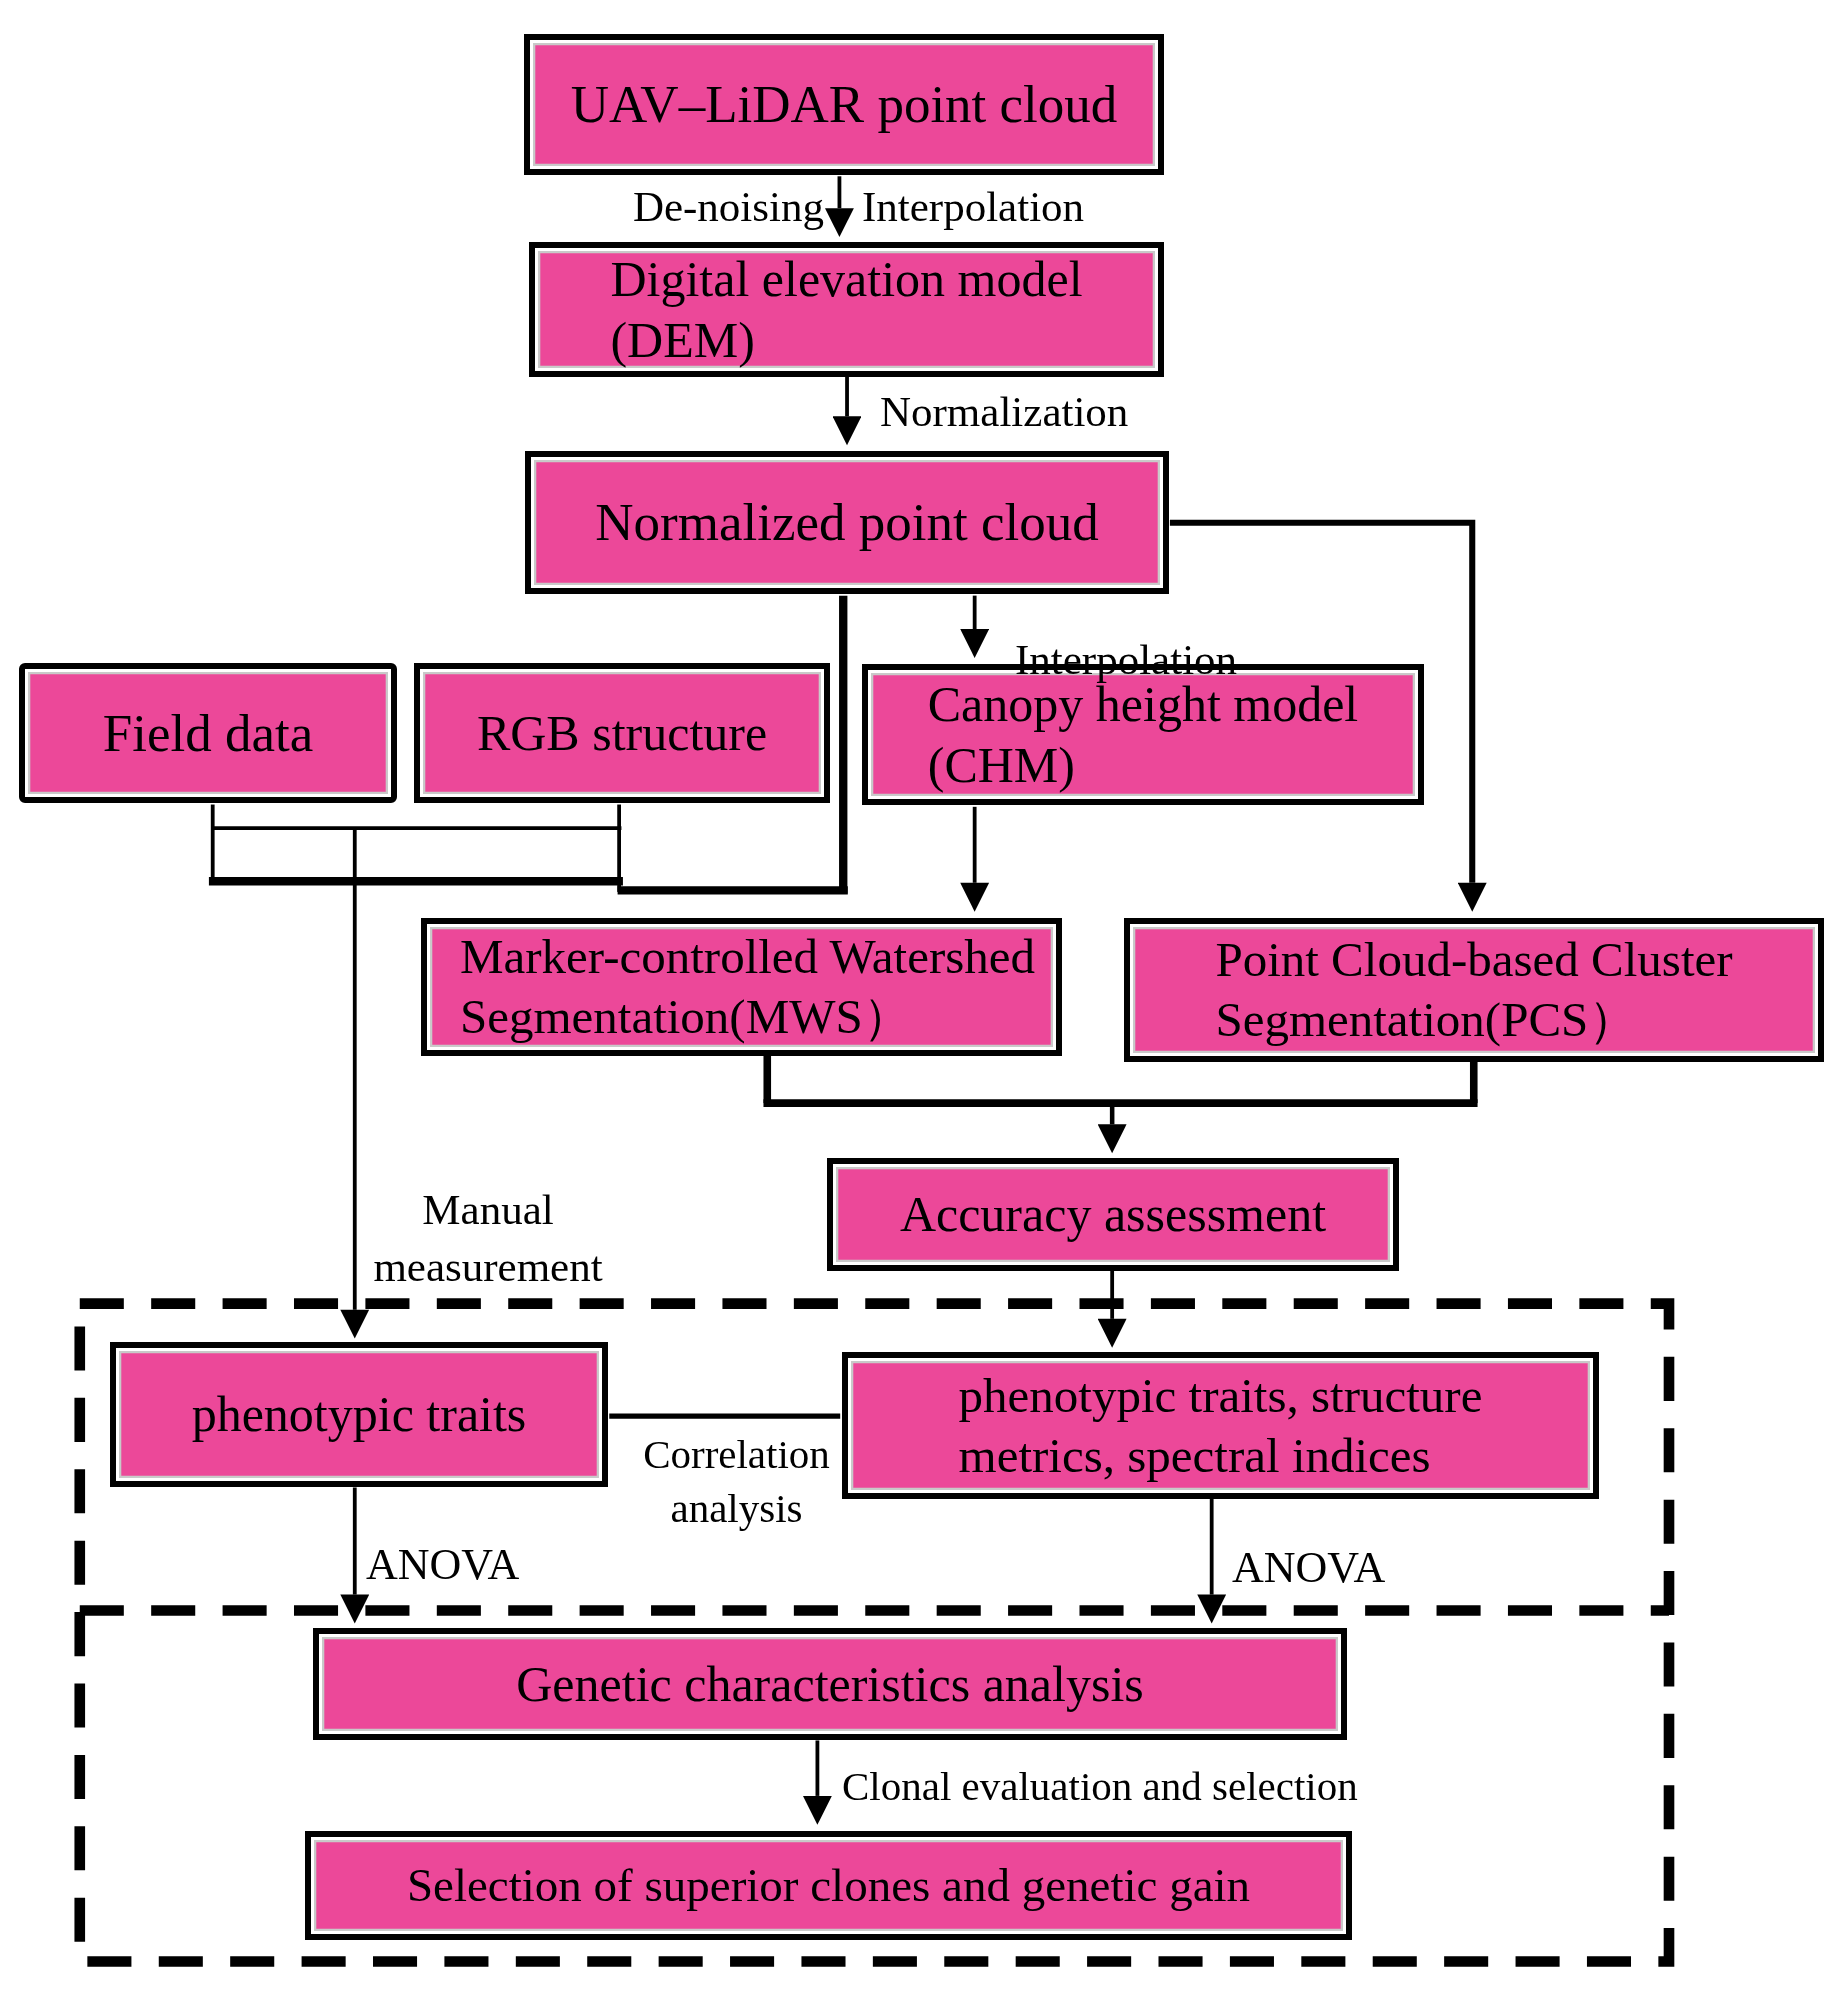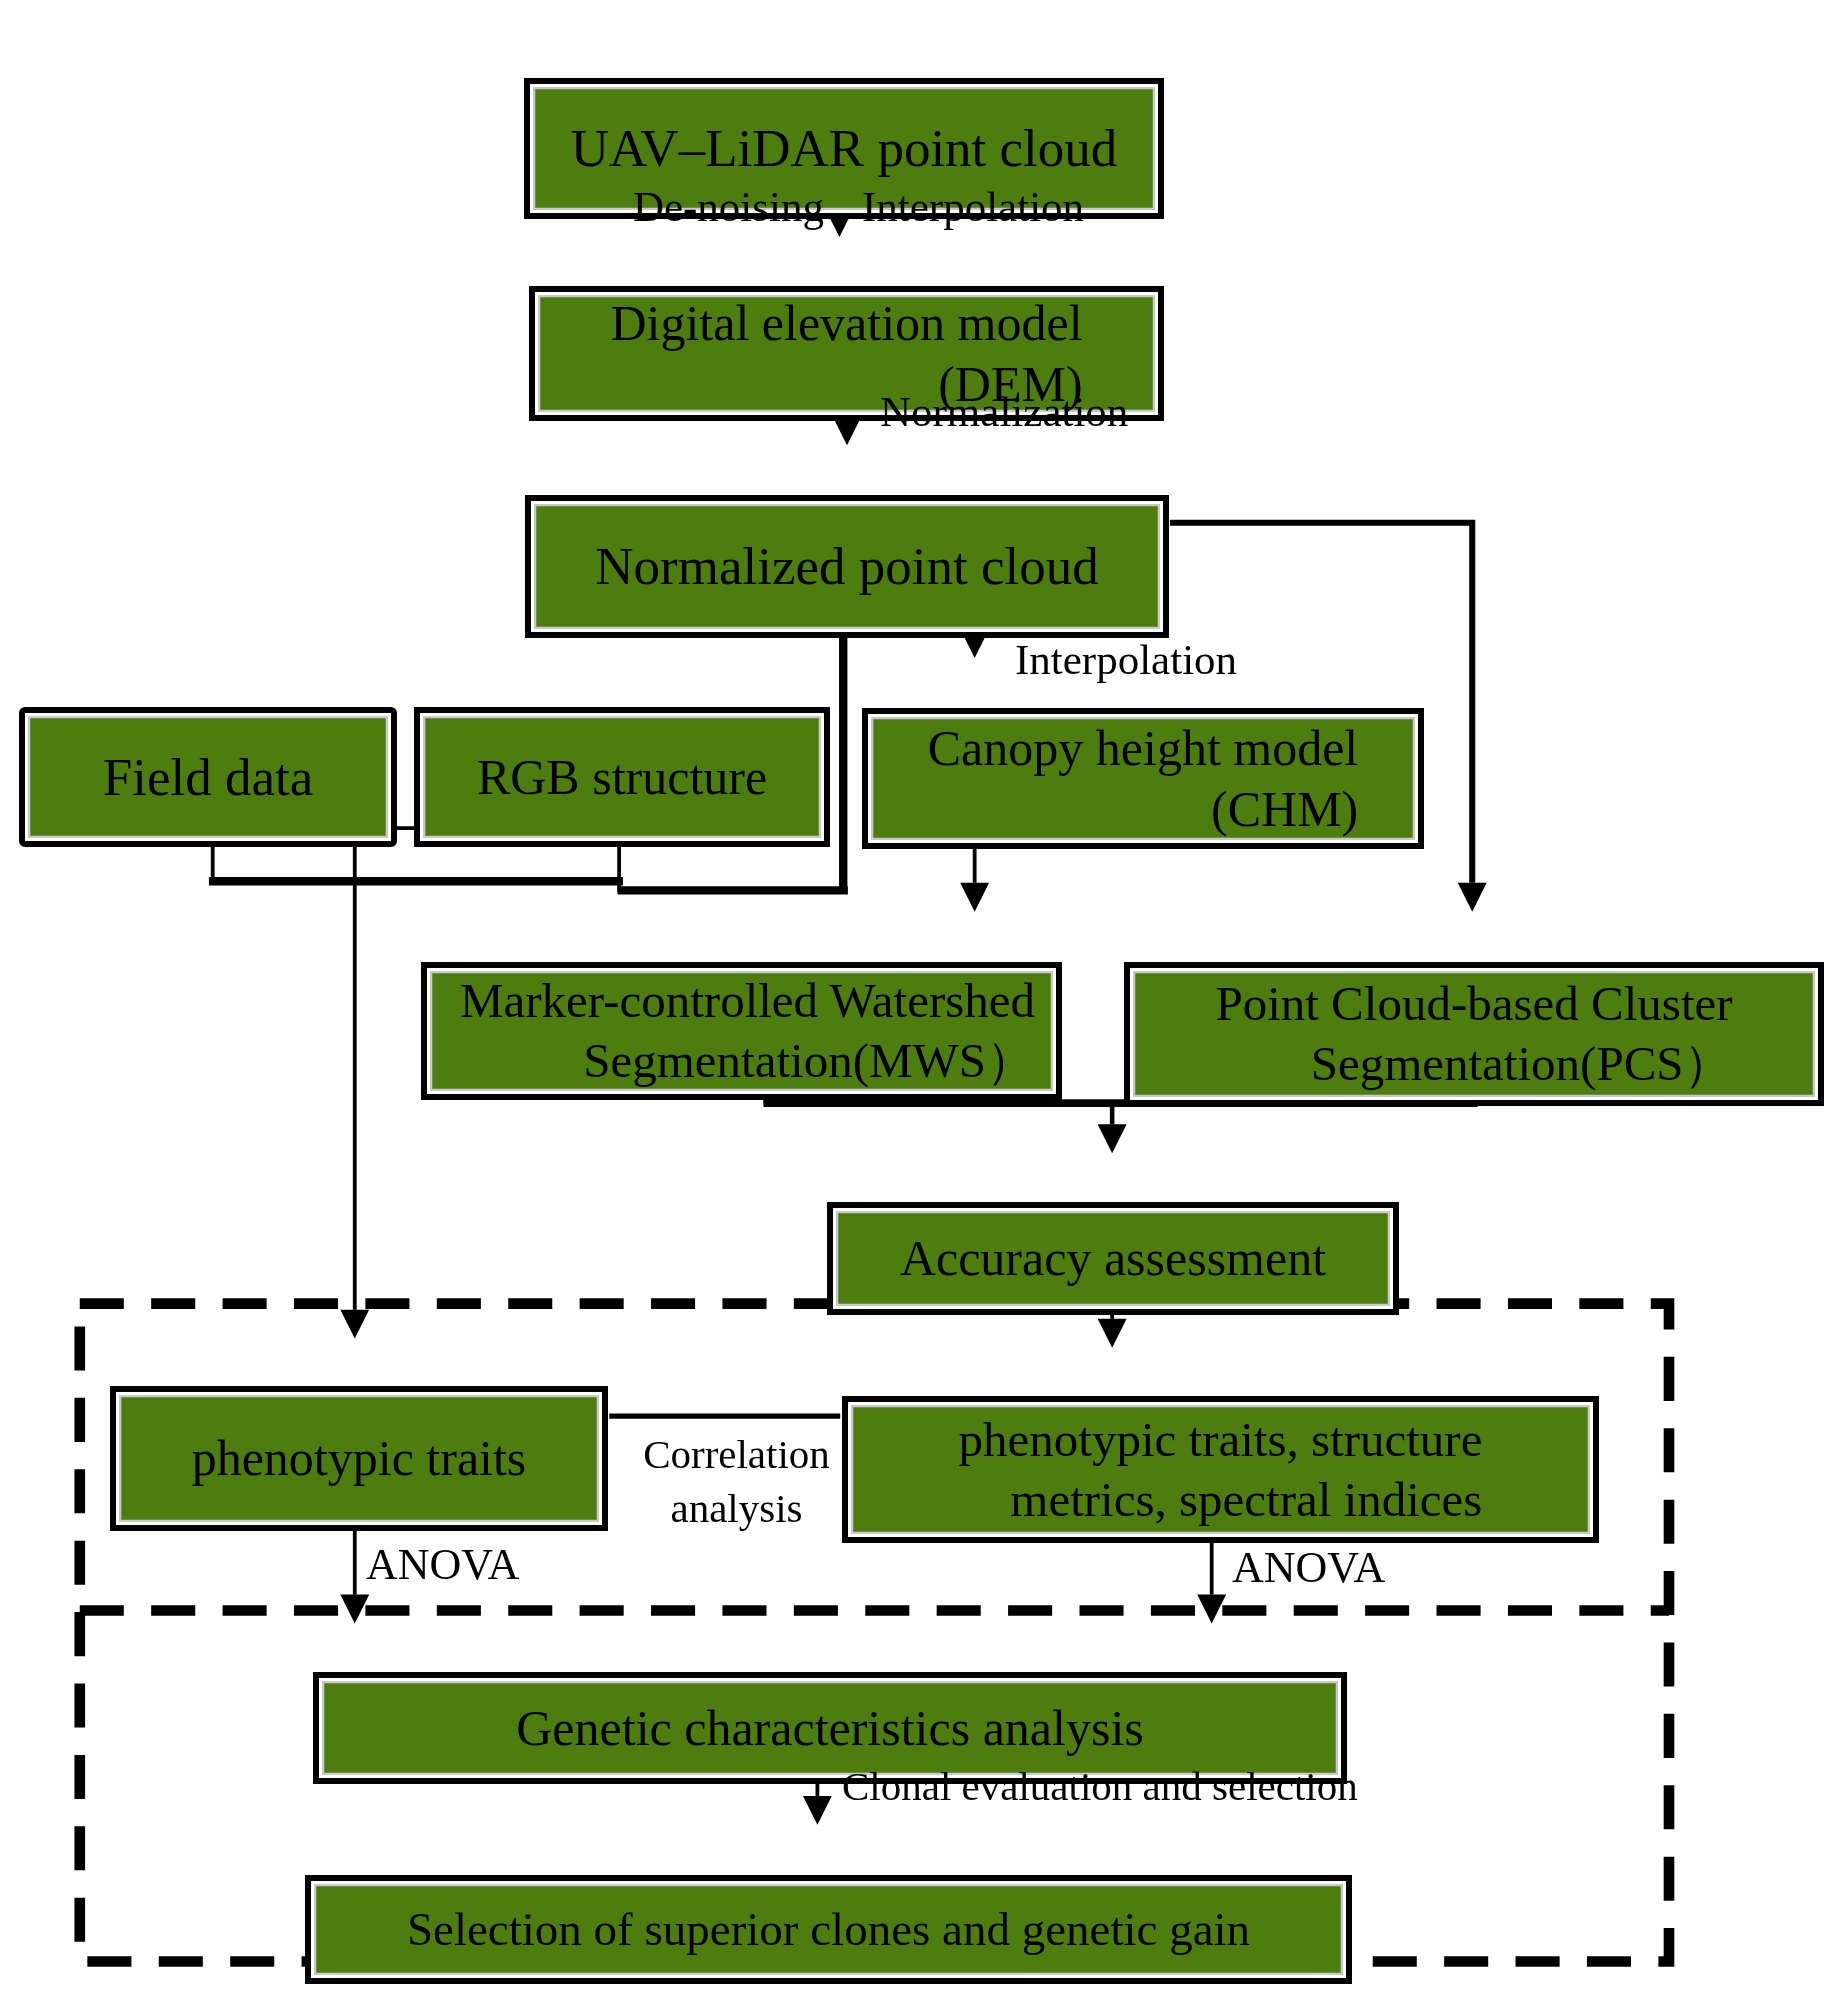--- a/index.html
+++ b/index.html
@@ -8,29 +8,28 @@
     width:1846px;
     height:1995px;
     background:#ffffff;
     font-family:"Liberation Serif","DejaVu Serif",serif;
     color:#000;
     overflow:hidden;
   }
   #wires{position:absolute;left:0;top:0;width:1846px;height:1995px;}
   .node{
     position:absolute;
-    background:#4d7c0f;
+    background:#ec4899;
     border:6.8px solid #000;
     box-shadow: inset 0 0 0 3px #ffffff, inset 0 0 0 5.3px #c9c9c9;
     display:flex;
     align-items:center;
     justify-content:center;
-    text-align:right;
+    text-align:left;
     box-sizing:border-box;
-    margin-top:44px;
   }
   .node span{
     white-space:pre-line;
     line-height:1.22;
     padding:0 6px;
   }
   .fs70{font-size:53px;}
   .fs66{font-size:50px;}
   .fs64{font-size:49px;}
   .fs62{font-size:47px;}
@@ -143,20 +142,22 @@
   </div>
 
   <div class="edge-label" style="left:558px;top:179px;width:266px;font-size:43px;text-align:right;">De-noising</div>
 
   <div class="edge-label" style="left:862px;top:179px;width:319px;font-size:43px;">Interpolation</div>
 
   <div class="edge-label" style="left:880px;top:384px;width:319px;font-size:43px;">Normalization</div>
 
   <div class="edge-label" style="left:1015px;top:632px;width:273px;font-size:43px;">Interpolation</div>
 
+  <div class="edge-label" style="left:340px;top:1182px;width:296px;font-size:43px;text-align:center;">Manual
+measurement</div>
 
   <div class="edge-label" style="left:615px;top:1427px;width:243px;font-size:41px;text-align:center;">Correlation
 analysis</div>
 
   <div class="edge-label" style="left:366px;top:1536px;width:213px;font-size:44px;">ANOVA</div>
 
   <div class="edge-label" style="left:1232px;top:1539px;width:213px;font-size:44px;">ANOVA</div>
 
   <div class="edge-label" style="left:842px;top:1759px;width:608px;font-size:41px;">Clonal evaluation and selection</div>
 

